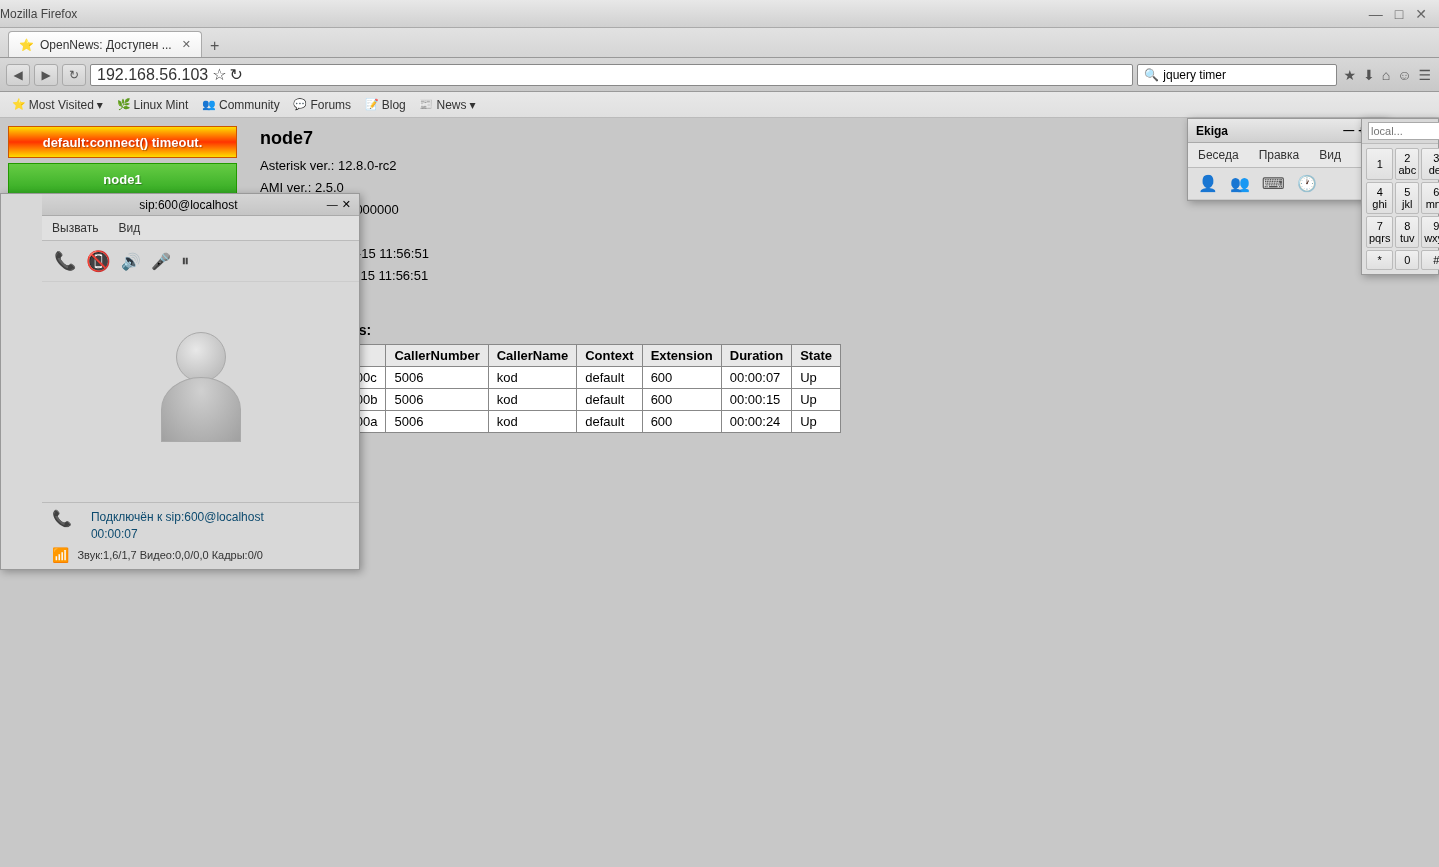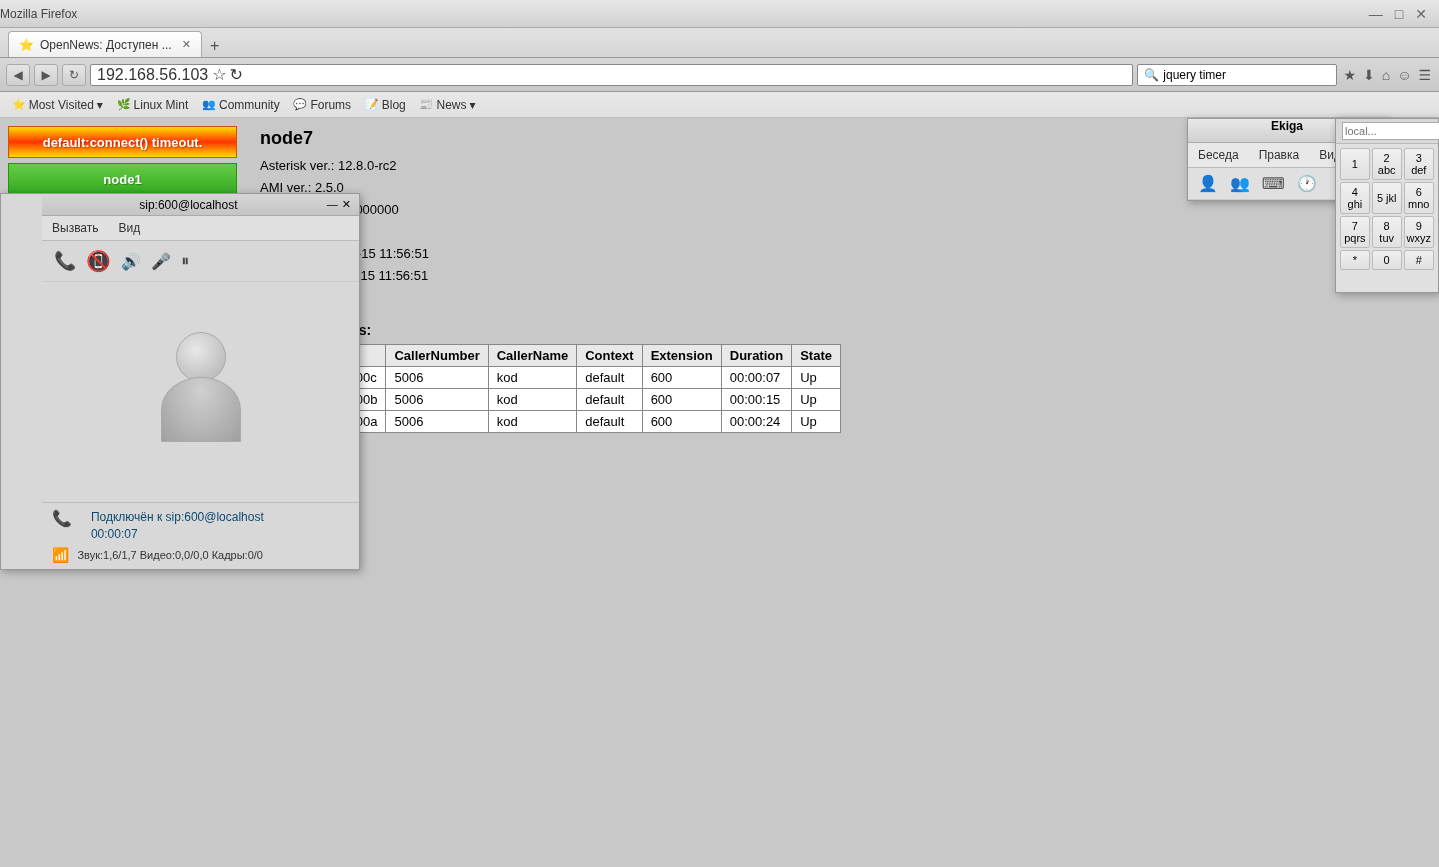--- a/index.html
+++ b/index.html
@@ -224,21 +224,20 @@
     }
     .ekiga-titlebar {
       background: linear-gradient(to bottom, #e8e8e8, #d0d0d0);
       height: 24px;
       display: flex;
       align-items: center;
       padding: 0 8px;
       font-size: 12px;
       font-weight: bold;
       border-bottom: 1px solid #aaa;
-      flex-direction: column;
     }
     .ekiga-controls { margin-left: auto; display: flex; gap: 4px; font-size: 11px; }
     .ekiga-menu {
       display: flex;
       background: #e8e8e8;
       border-bottom: 1px solid #bbb;
       padding: 2px 0;
     }
     .ekiga-menu-item {
       padding: 3px 10px;
@@ -369,26 +368,26 @@
       font-size: 11px;
       color: #333;
     }
     .audio-icon { font-size: 14px; color: #4a7a4a; }
 
     
     .ekiga-right-panel {
       position: absolute;
       top: 0;
       right: 0;
-      width: 104px;
+      width: 78px;
       background: #e0e0e0;
       border: 1px solid #999;
       box-shadow: 2px 2px 8px rgba(0,0,0,0.3);
       z-index: 101;
-      padding-bottom: 18px;
+      padding-bottom: 0;
     }
     .keypad-grid {
       display: grid;
       grid-template-columns: repeat(3, 1fr);
       gap: 2px;
       padding: 4px;
     }
     .keypad-btn {
       background: linear-gradient(to bottom, #f0f0f0, #e0e0e0);
       border: 1px solid #bbb;

